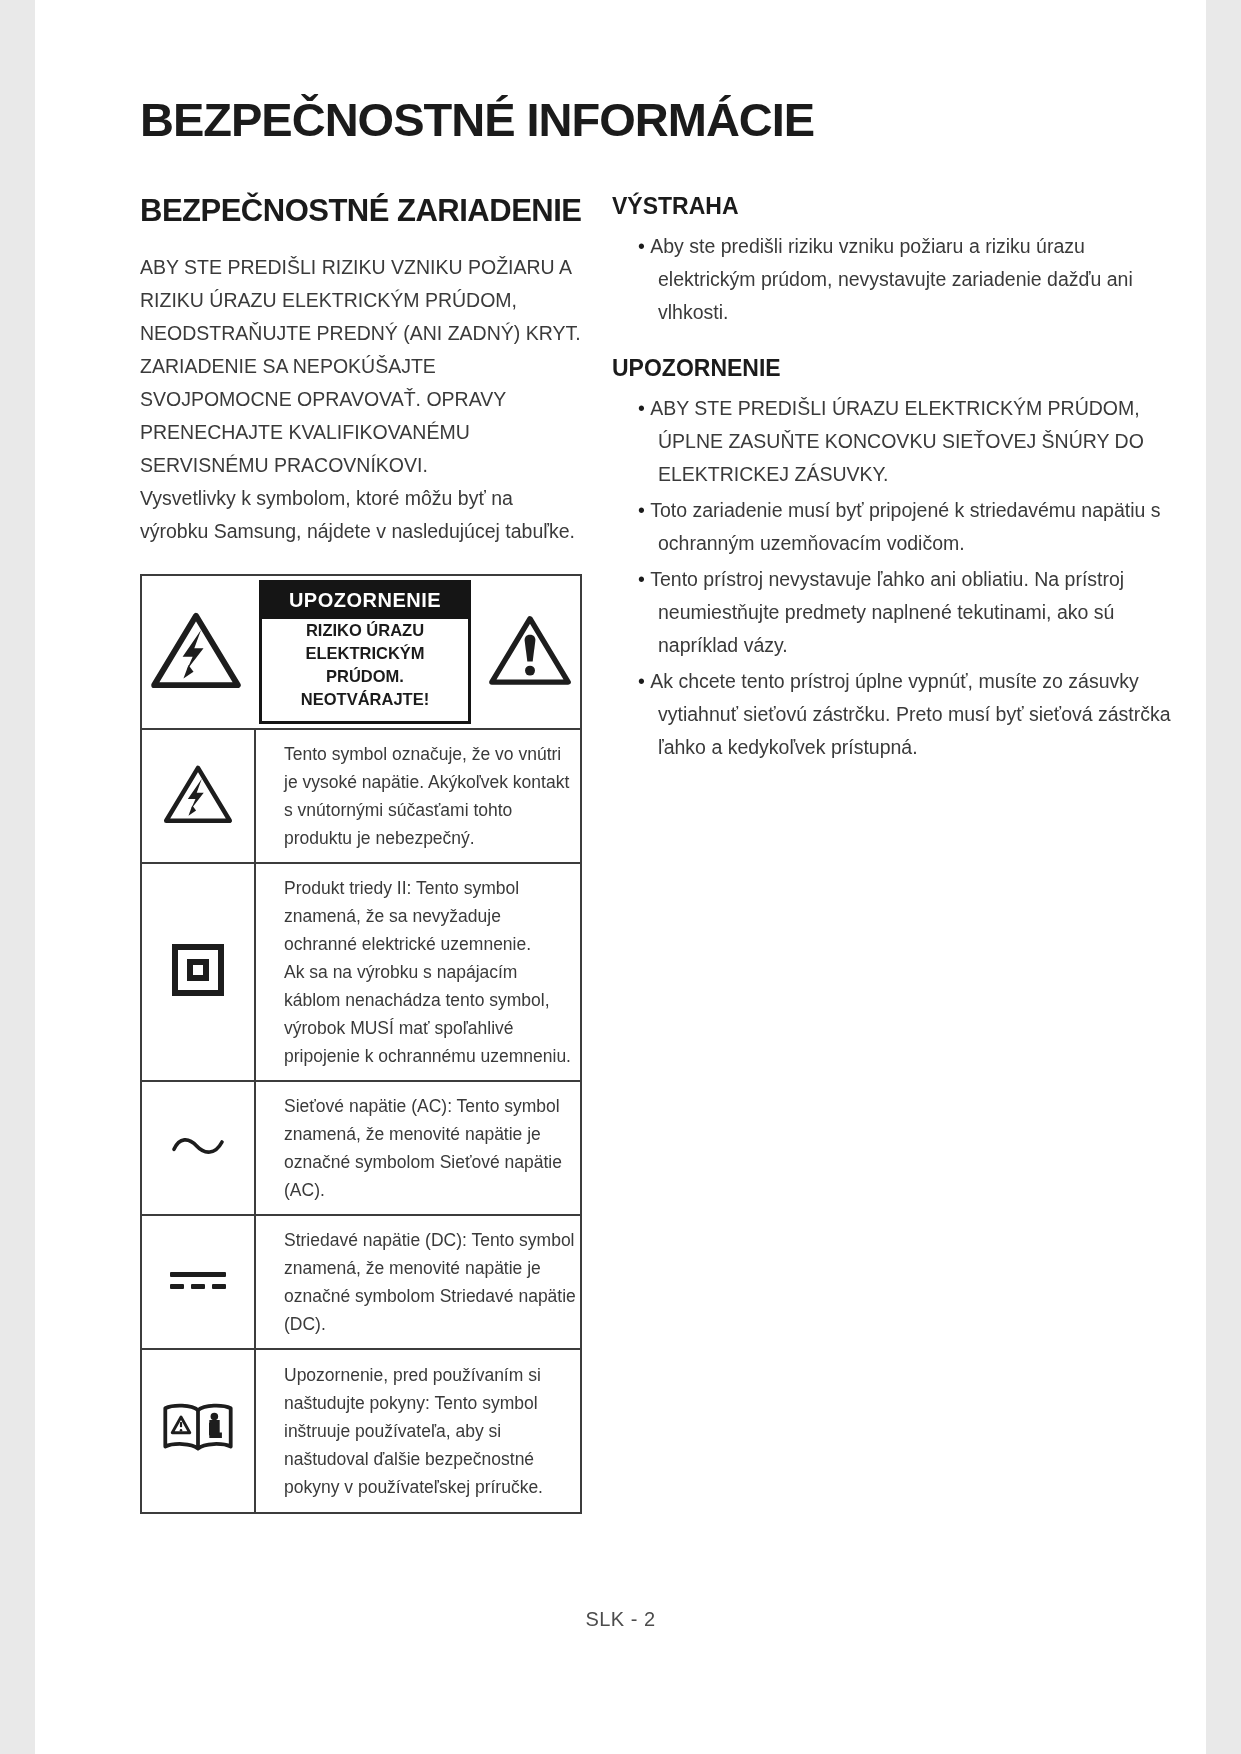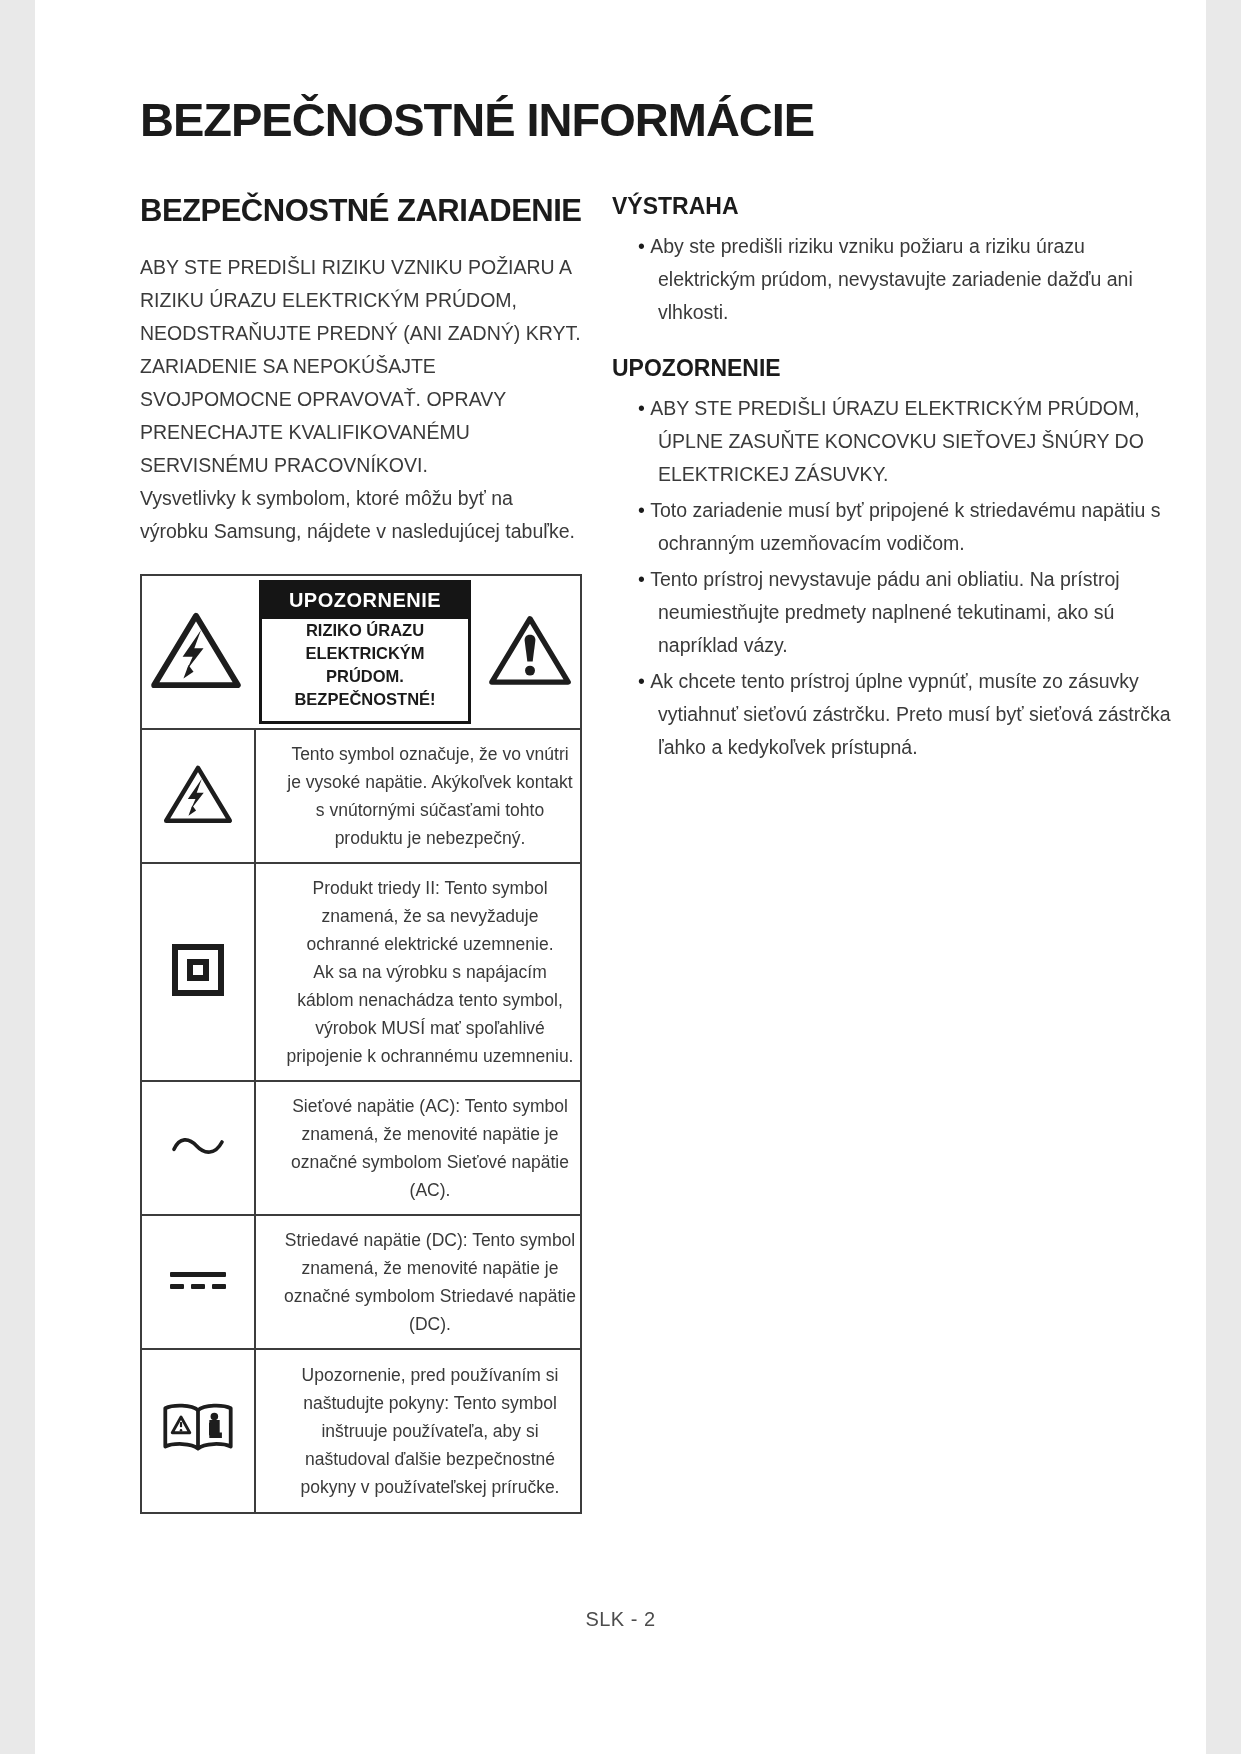--- a/index.html
+++ b/index.html
@@ -37,21 +37,21 @@
   ul.bullets li::before { content:"\2022\00a0"; color:#1b1b1b; }
 
   
   table.symbols {
     margin-top:26px; width:442px; border-collapse:collapse;
   }
   table.symbols td {
     border:2px solid #3c3c3c; vertical-align:middle;
   }
   td.sym-cell { width:114px; text-align:center; }
-  td.desc-cell { padding:10px 4px 10px 28px;text-align:center; }
+  td.desc-cell { padding:10px 4px 10px 28px; }
   .cell-text { font-size:17.5px; line-height:28px; color:#3a3a3a; }
   .multiline { white-space:pre-line; }
 
   
   .hdr-flex {
     display:flex; align-items:center; justify-content:space-between;
     padding:14px 8px; height:152px;
   }
   .caution-box { width:212px; border:3px solid #151515; text-align:center; }
   .caution-banner {
@@ -107,21 +107,21 @@
                     <path d="M55 7 L105 90 L5 90 Z" fill="none" stroke="#1d1d1d" stroke-width="7" stroke-linejoin="round"></path>
                     <path d="M61 24 L39 56 L51 56 L44 72 L64 46 L53 46 Z" fill="#1d1d1d"></path>
                     <path d="M40 82 L46 66 L52 74 Z" fill="#1d1d1d"></path>
                   </svg>
                 </span>
                 <div class="caution-box">
                   <div class="caution-banner">UPOZORNENIE</div>
                   <div class="caution-lines">
                     <div>RIZIKO ÚRAZU</div>
                     <div>ELEKTRICKÝM PRÚDOM.</div>
-                    <div>BEZPEČNOSTNÉ!</div>
+                    <div>NEOTVÁRAJTE!</div>
                   </div>
                 </div>
                 <span class="tri-icon">
                   <svg width="84" height="76" viewBox="0 0 110 96">
                     <path d="M55 7 L105 90 L5 90 Z" fill="none" stroke="#1d1d1d" stroke-width="7" stroke-linejoin="round"></path>
                     <path d="M55 28 C60 28 62.5 31.5 62 36 L58.5 63 L51.5 63 L48 36 C47.5 31.5 50 28 55 28 Z" fill="#1d1d1d"></path>
                     <circle cx="55" cy="75" r="6.5" fill="#1d1d1d"></circle>
                   </svg>
                 </span>
               </div>
@@ -198,21 +198,21 @@
       <div class="col-right">
         <h3 class="sub-heading">VÝSTRAHA</h3>
         <ul class="bullets">
           <li>Aby ste predišli riziku vzniku požiaru a riziku úrazu elektrickým prúdom, nevystavujte zariadenie dažďu ani vlhkosti.</li>
         </ul>
 
         <h3 class="sub-heading">UPOZORNENIE</h3>
         <ul class="bullets">
           <li>ABY STE PREDIŠLI ÚRAZU ELEKTRICKÝM PRÚDOM, ÚPLNE ZASUŇTE KONCOVKU SIEŤOVEJ ŠNÚRY DO ELEKTRICKEJ ZÁSUVKY.</li>
           <li>Toto zariadenie musí byť pripojené k striedavému napätiu s ochranným uzemňovacím vodičom.</li>
-          <li>Tento prístroj nevystavuje pádu ani obliatiu. Na prístroj neumiestňujte predmety naplnené tekutinami, ako sú napríklad vázy.</li>
+          <li>Tento prístroj nevystavuje ľahko ani obliatiu. Na prístroj neumiestňujte predmety naplnené tekutinami, ako sú napríklad vázy.</li>
           <li>Ak chcete tento prístroj úplne vypnúť, musíte zo zásuvky vytiahnuť sieťovú zástrčku. Preto musí byť sieťová zástrčka ľahko a kedykoľvek prístupná.</li>
         </ul>
       </div>
 
     </div>
   </div>
 
   <div class="footer">SLK - 2</div>
 </div>
 

